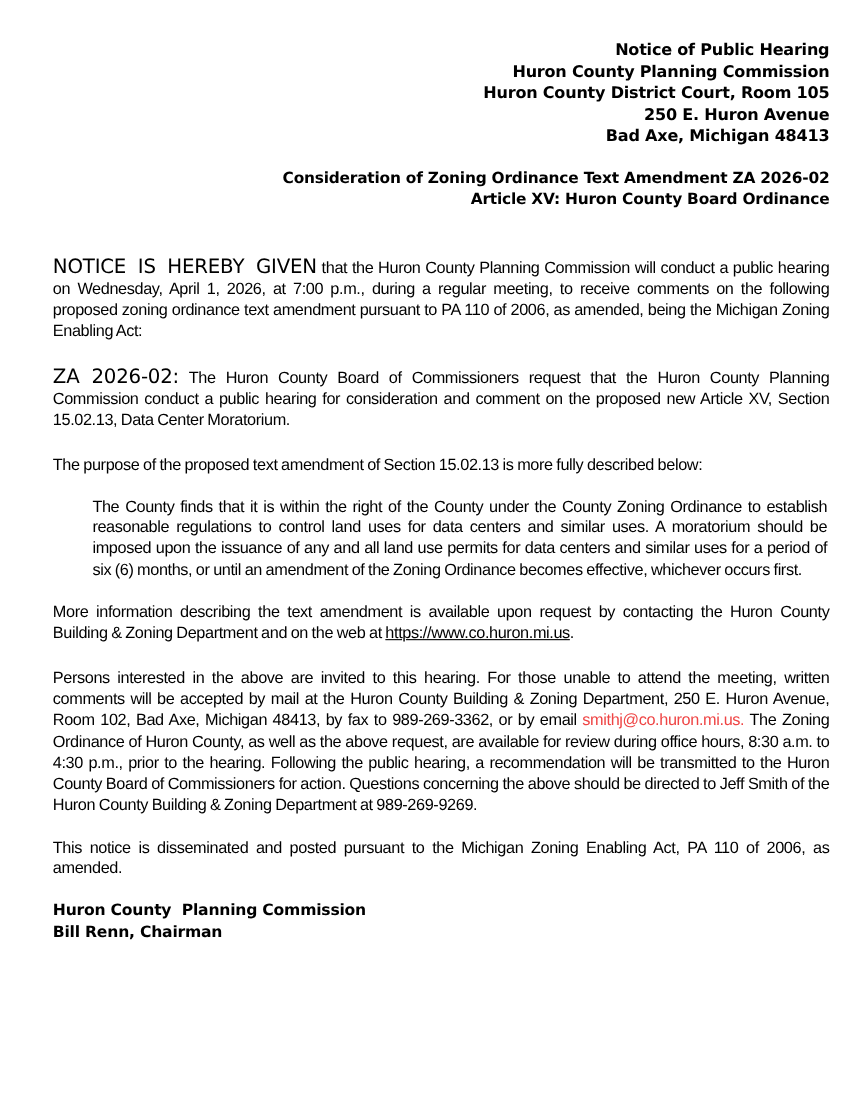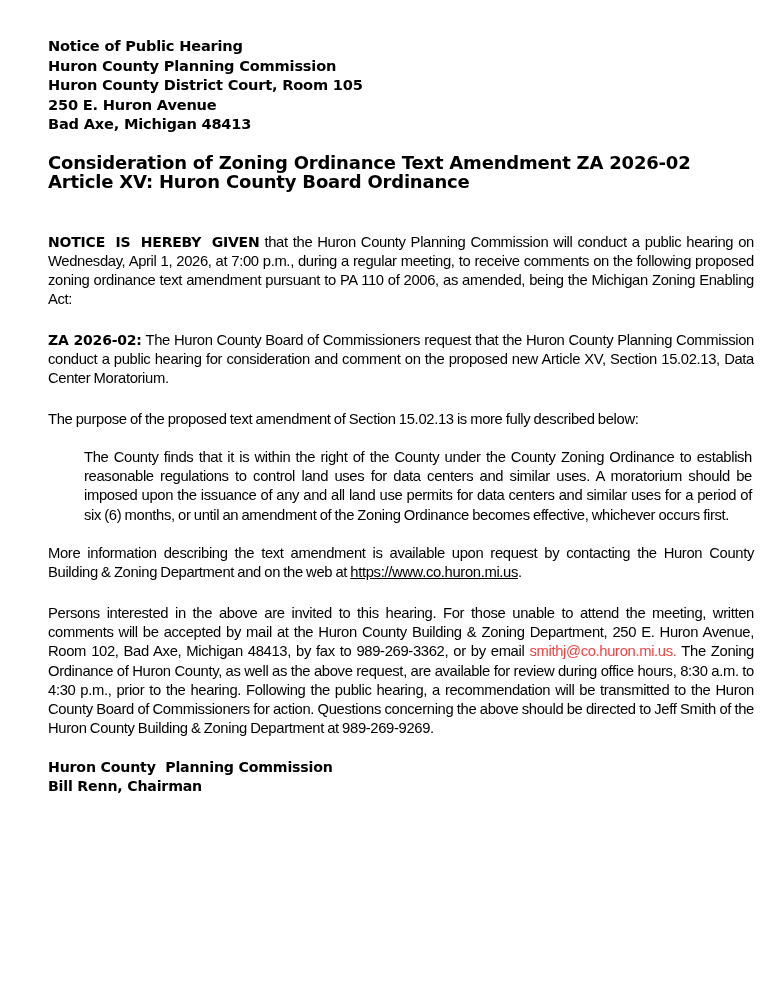--- a/index.html
+++ b/index.html
@@ -15,34 +15,34 @@
       color: #000000;
       font-family: "DejaVu Sans", sans-serif;
     }
     .page {
       position: absolute;
       left: 48px;
       top: 36px;
       width: 706px;
     }
     .header {
-      text-align: left;
+      text-align: right;
       font-weight: bold;
       font-size: 14.6px;
       line-height: 19.5px;
       letter-spacing: -0.2px;
     }
     .header .line {
       display: block;
     }
     .subheader {
       margin-top: 19px;
-      text-align: left;
+      text-align: right;
       font-weight: bold;
-      font-size: 18px;
+      font-size: 14px;
       line-height: 19.5px;
       letter-spacing: -0.2px;
     }
     .subheader .line { display: block; }
     p {
       margin: 0;
       font-family: "Liberation Sans", sans-serif;
       font-size: 14.8px;
       line-height: 19.3px;
       text-align: justify;
@@ -55,22 +55,22 @@
     .p-quote {
       margin-top: 19px;
       margin-left: 36px;
       margin-right: 2px;
     }
     .p-moreinfo { margin-top: 19px; }
     .p-persons { margin-top: 21px; }
     .p-disseminated { margin-top: 19px; }
     .b {
       font-family: "DejaVu Sans", sans-serif;
-      font-weight: bold;
-      font-size: 14px;
+      font-weight: normal;
+      font-size: 18px;
       letter-spacing: -0.2px;
     }
     .spaced { word-spacing: 4px; }
     a.link {
       color: #000000;
       text-decoration: underline;
     }
     a.email {
       color: #ef4444;
       text-decoration: none;
@@ -107,19 +107,20 @@
   <p class="p-za"><span class="b">ZA 2026-02:</span><span> The Huron County Board of Commissioners request that the Huron County Planning Commission conduct a public hearing for consideration and comment on the proposed new Article XV, Section 15.02.13, Data Center Moratorium.</span></p>
 
   <p class="p-purpose">The purpose of the proposed text amendment of Section 15.02.13 is more fully described below:</p>
 
   <p class="p-quote">The County finds that it is within the right of the County under the County Zoning Ordinance to establish reasonable regulations to control land uses for data centers and similar uses. A moratorium should be imposed upon the issuance of any and all land use permits for data centers and similar uses for a period of six (6) months, or until an amendment of the Zoning Ordinance becomes effective, whichever occurs first.</p>
 
   <p class="p-moreinfo"><span>More information describing the text amendment is available upon request by contacting the Huron County Building &amp; Zoning Department and on the web at </span><a class="link" href="#">https://www.co.huron.mi.us</a><span>.</span></p>
 
   <p class="p-persons"><span>Persons interested in the above are invited to this hearing. For those unable to attend the meeting, written comments will be accepted by mail at the Huron County Building &amp; Zoning Department, 250 E. Huron Avenue, Room 102, Bad Axe, Michigan 48413, by fax to 989-269-3362, or by email </span><a class="email" href="#">smithj@co.huron.mi.us.</a><span> The Zoning Ordinance of Huron County, as well as the above request, are available for review during office hours, 8:30 a.m. to 4:30 p.m., prior to the hearing. Following the public hearing, a recommendation will be transmitted to the Huron County Board of Commissioners for action. Questions concerning the above should be directed to Jeff Smith of the Huron County Building &amp; Zoning Department at 989-269-9269.</span></p>
 
+  <p class="p-disseminated">This notice is disseminated and posted pursuant to the Michigan Zoning Enabling Act, PA 110 of 2006, as amended.</p>
 
   <div class="signature">
     <span class="line" style="white-space: pre;">Huron County  Planning Commission</span>
     <span class="line">Bill Renn, Chairman</span>
   </div>
 
 </div>
 
 </body></html>

